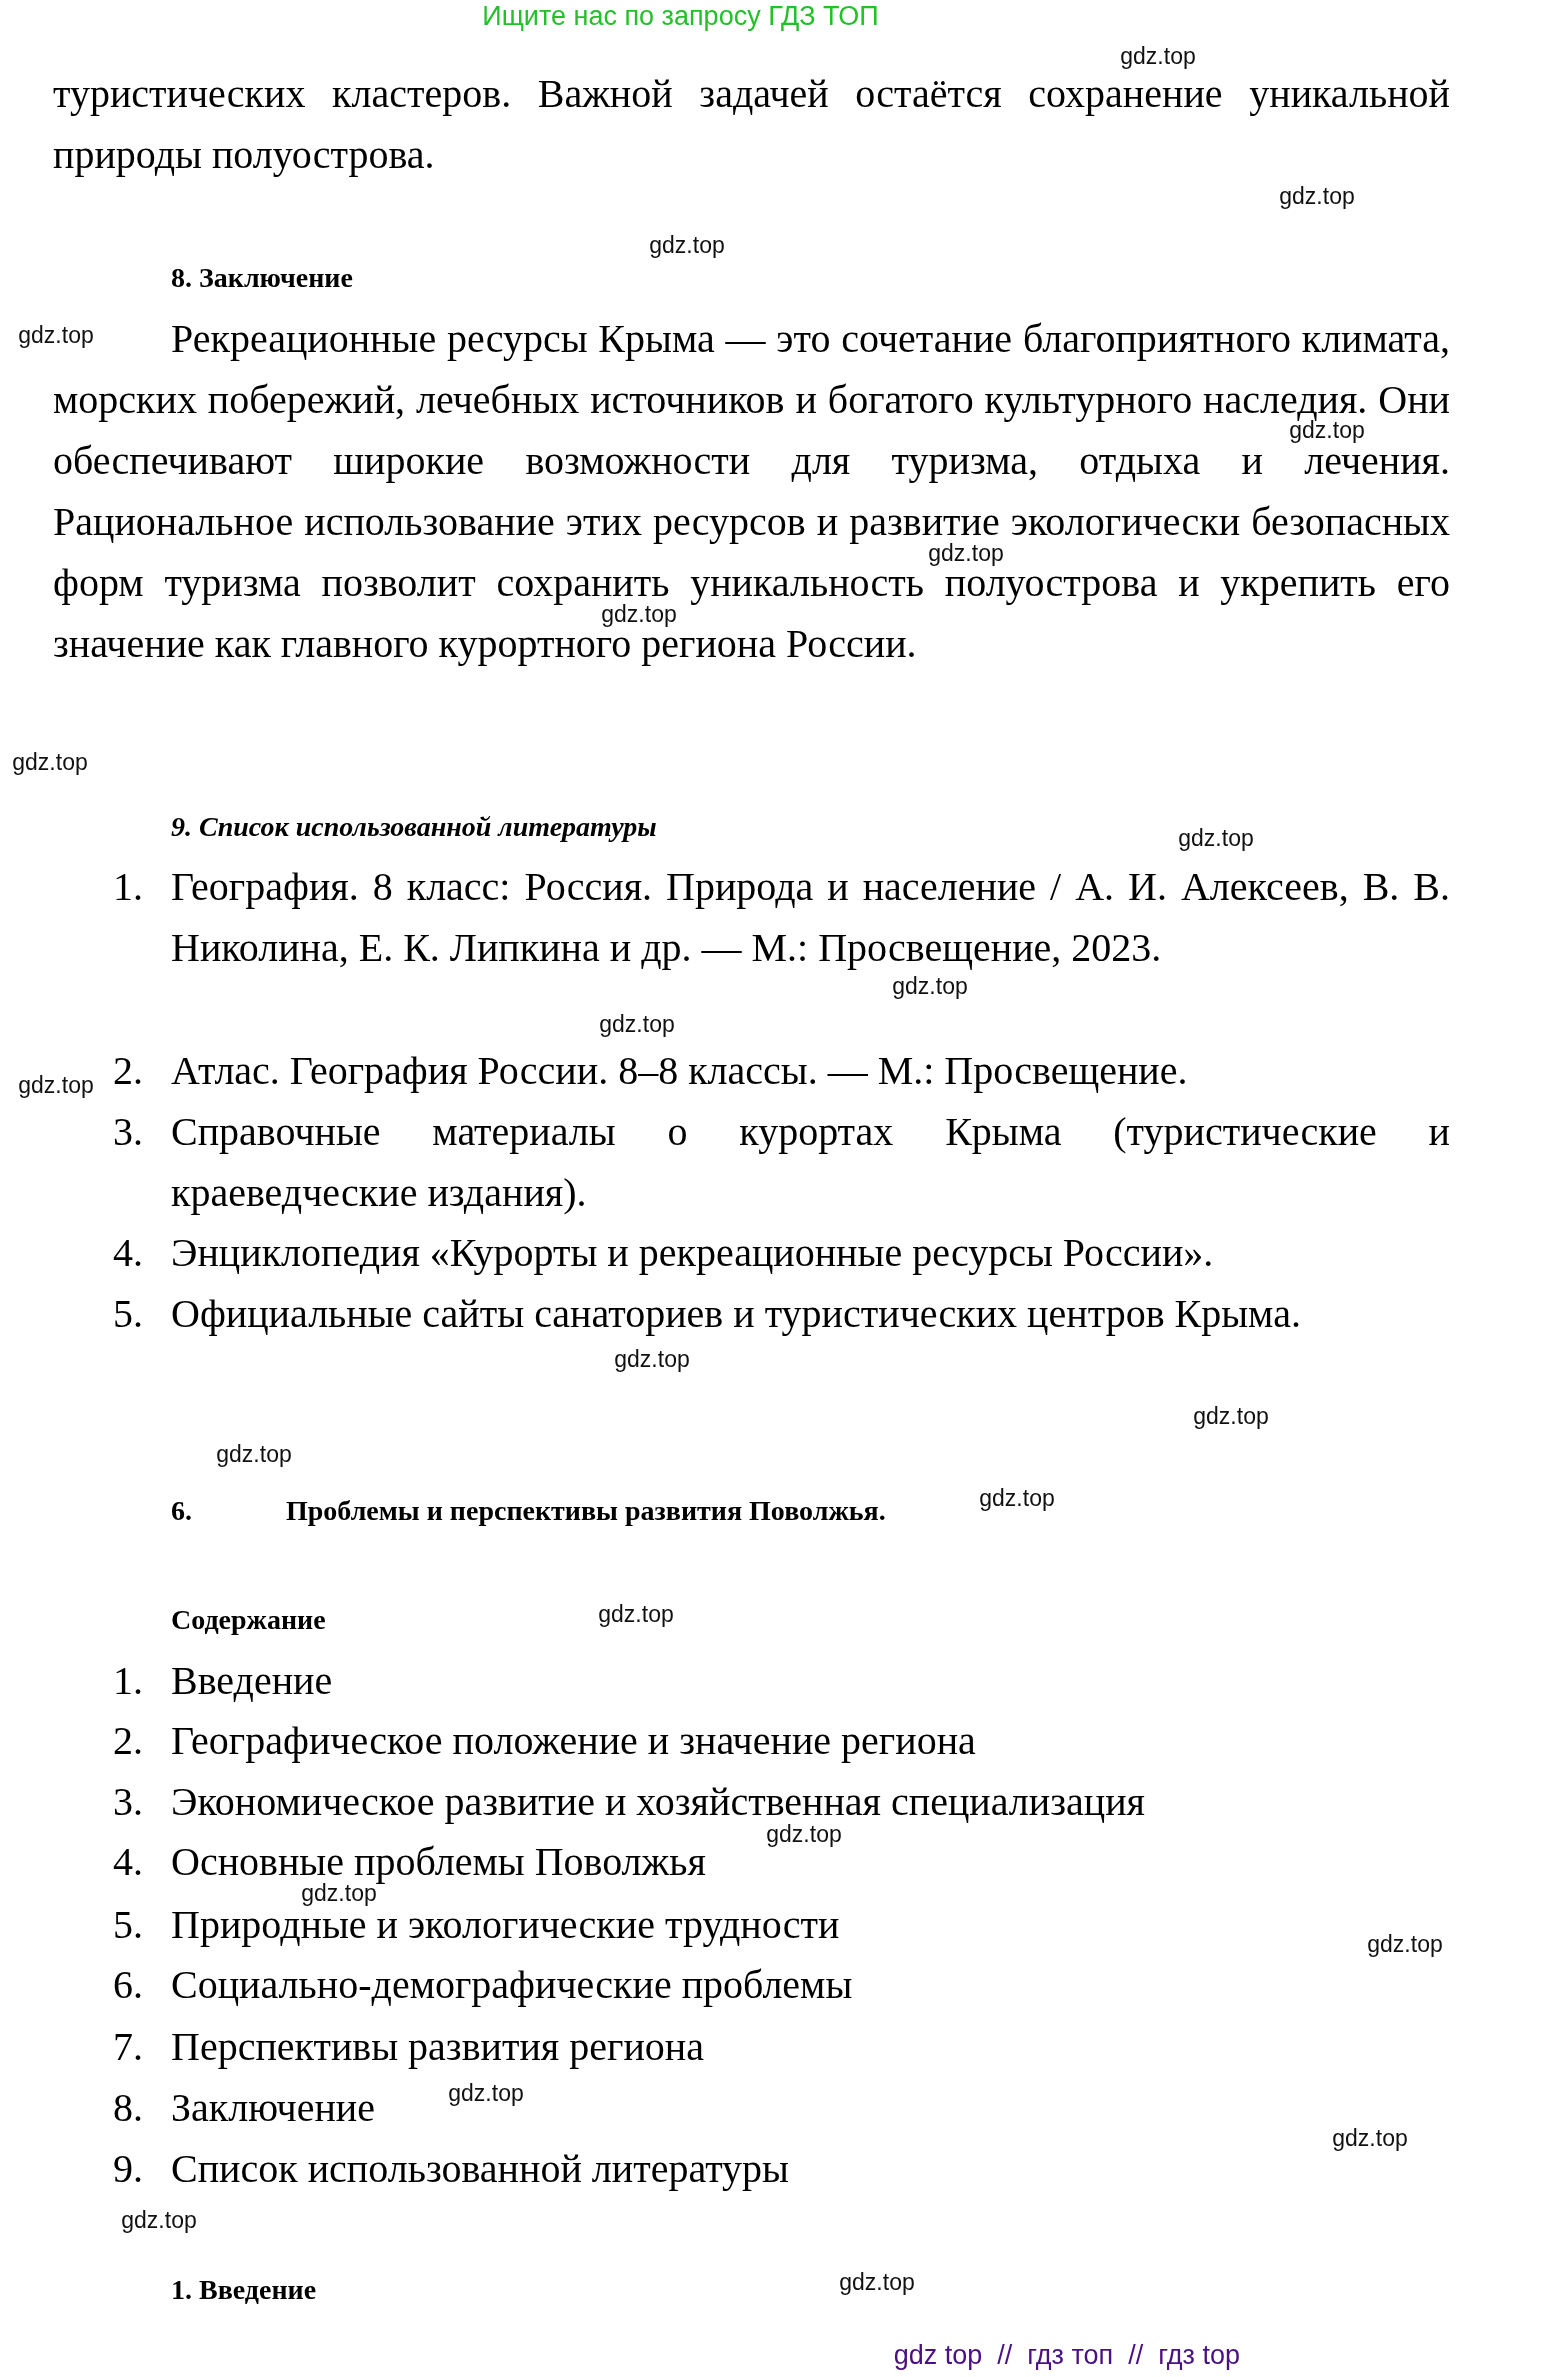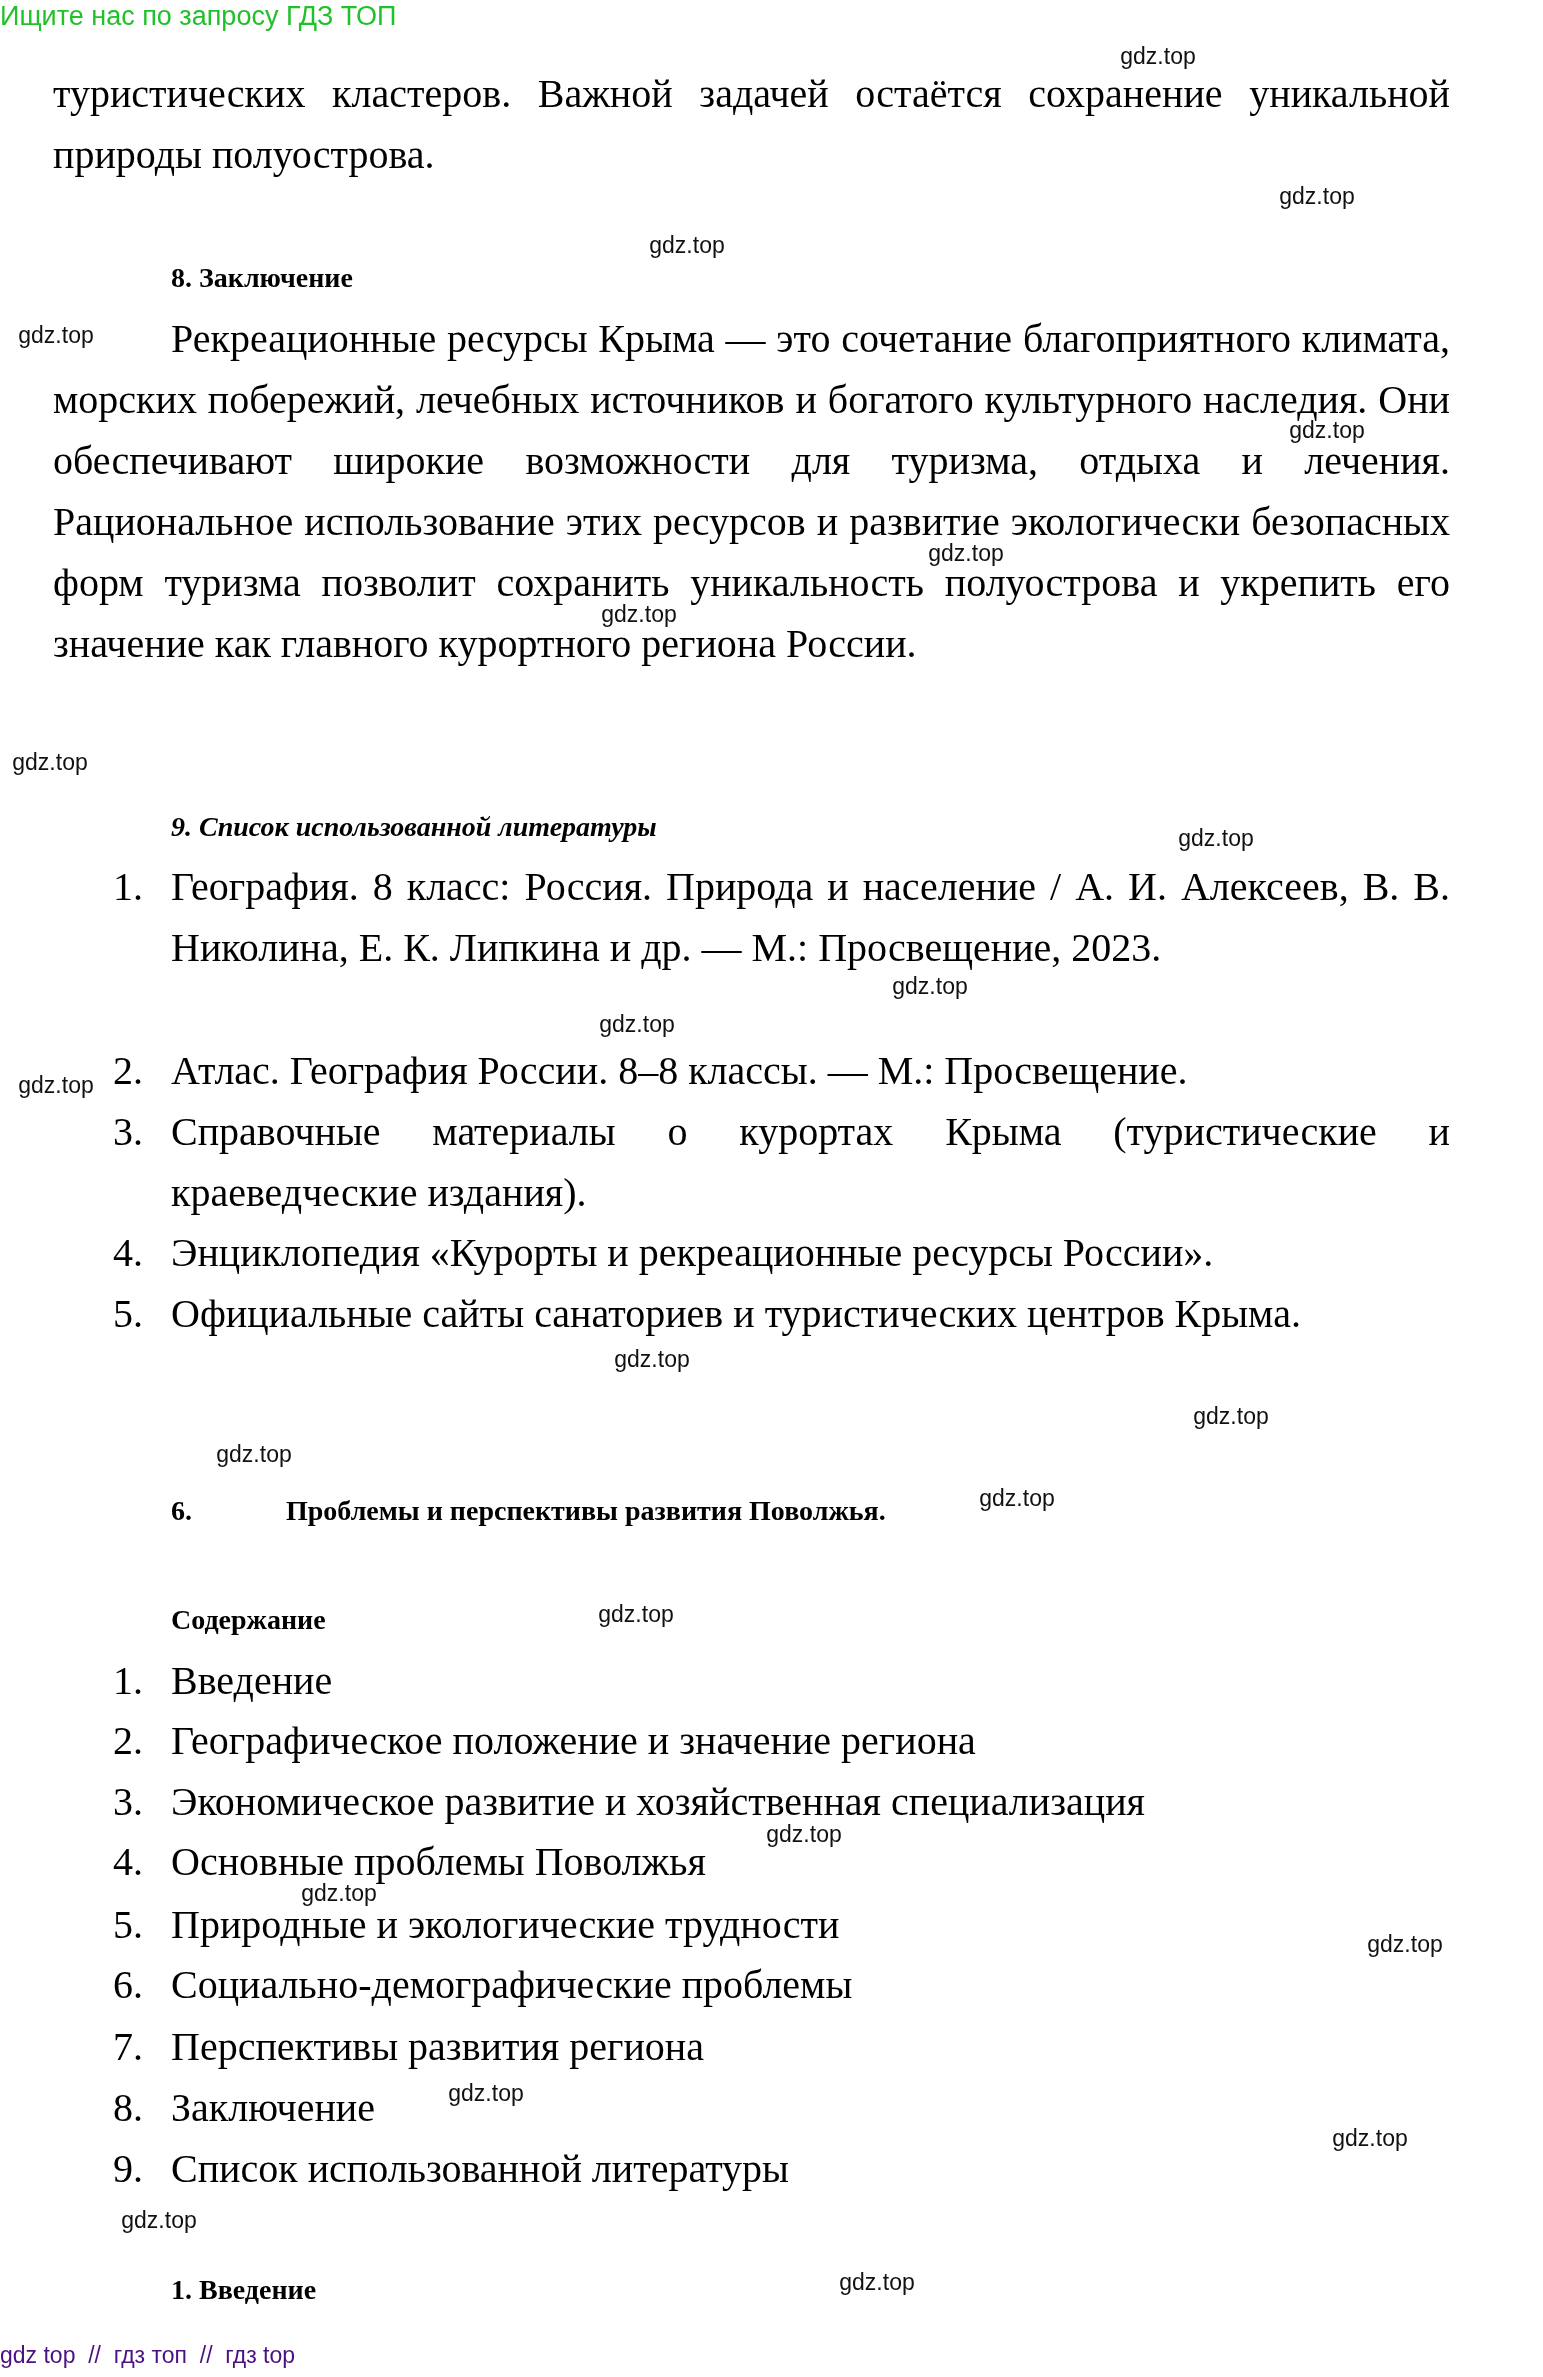--- a/index.html
+++ b/index.html
@@ -1,25 +1,25 @@
 <!DOCTYPE html>
 <html style="font-size:12.7px"><head>
 <meta charset="utf-8">
 <style>
   html, body { margin: 0; padding: 0; background: #ffffff; }
   body { width: 1544px; height: 2377px; position: relative; overflow: hidden; }
   .page { position: absolute; left: 0; top: 0; width: 1544px; height: 2377px; }
   .top-banner {
-    position: absolute; left: 0; top: 1.6px; width: 1361px; 
+    position: absolute; left: 0; top: 1.6px; width: 1361px; text-align: center;
     font-family: "Liberation Sans", sans-serif; font-size: 27px; color: #22c02a;
     line-height: 28.5px;
   }
   .bottom-banner {
-    position: absolute; left: 0; top: 2339px; width: 1240px; text-align: left;
-    font-family: "Liberation Sans", sans-serif; font-size: 23px; color: #4a1182;
+    position: absolute; left: 0; top: 2339px; width: 1240px; text-align: right;
+    font-family: "Liberation Sans", sans-serif; font-size: 27px; color: #4a1182;
     line-height: 32px; white-space: pre;
   }
   .para {
     position: absolute; left: 53px; width: 1397px;
     font-family: "Liberation Serif", serif; font-size: 40px; line-height: 61px;
     color: #000; text-align: justify; text-align-last: left;
   }
   .para.indent { text-indent: 118px; }
   .heading {
     position: absolute; left: 171px; font-family: "Liberation Serif", serif;

